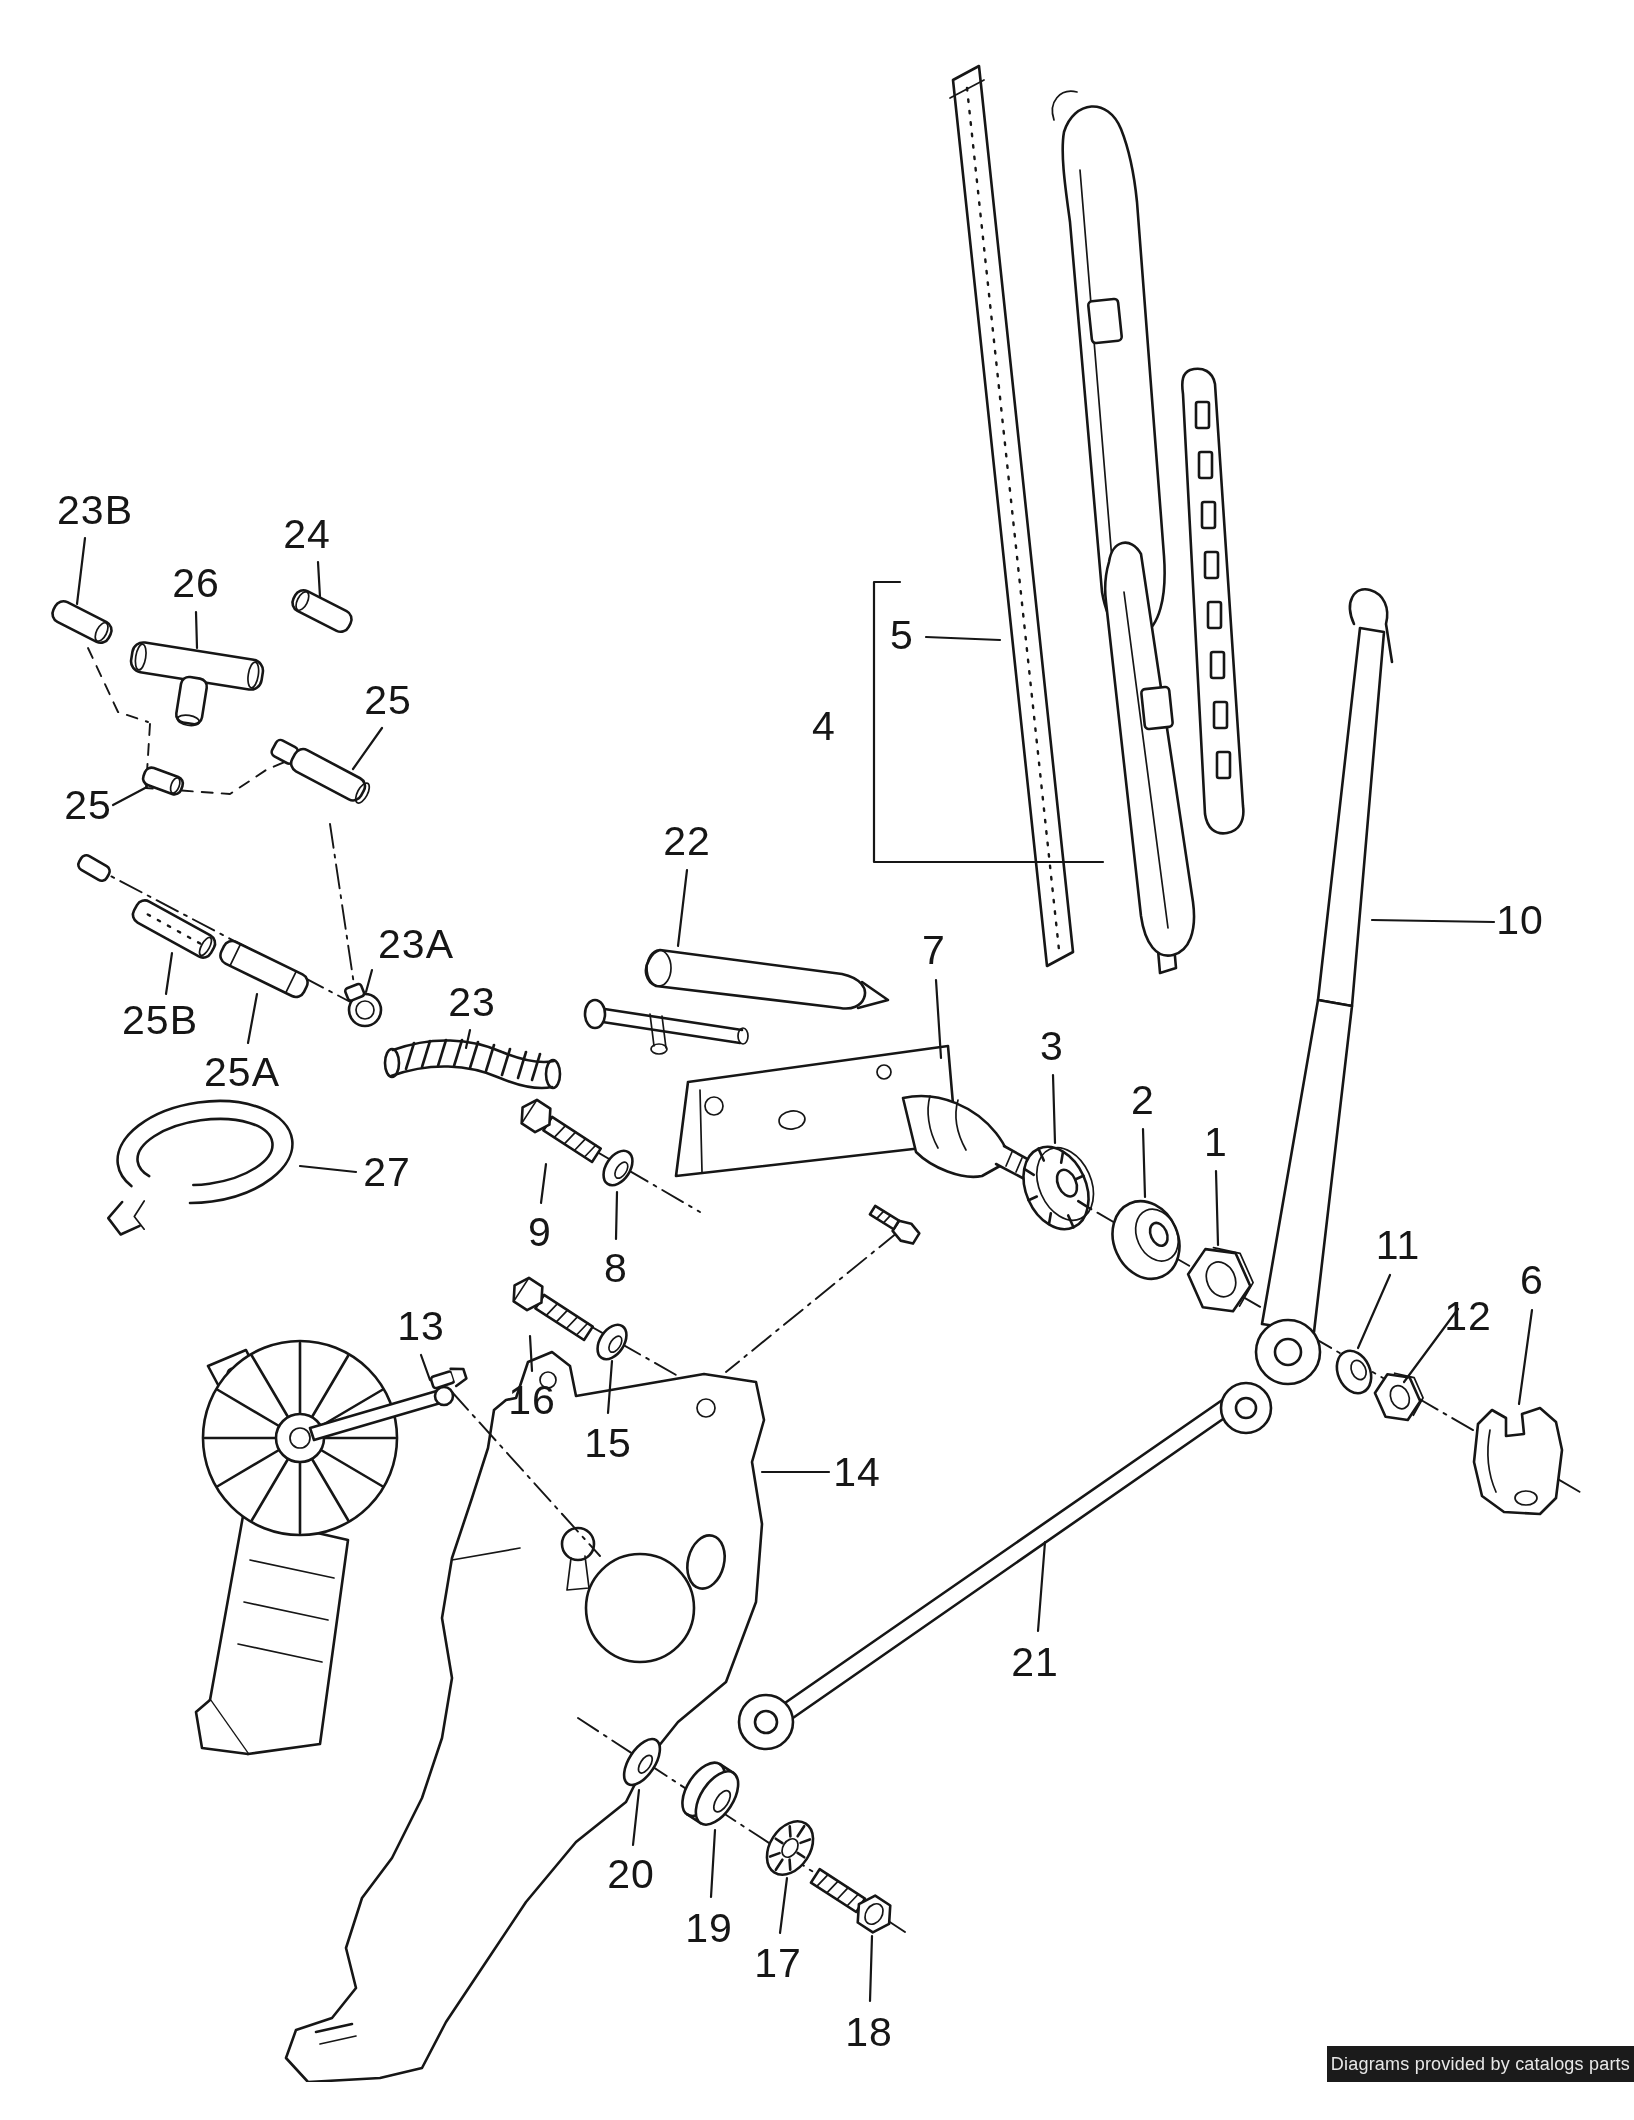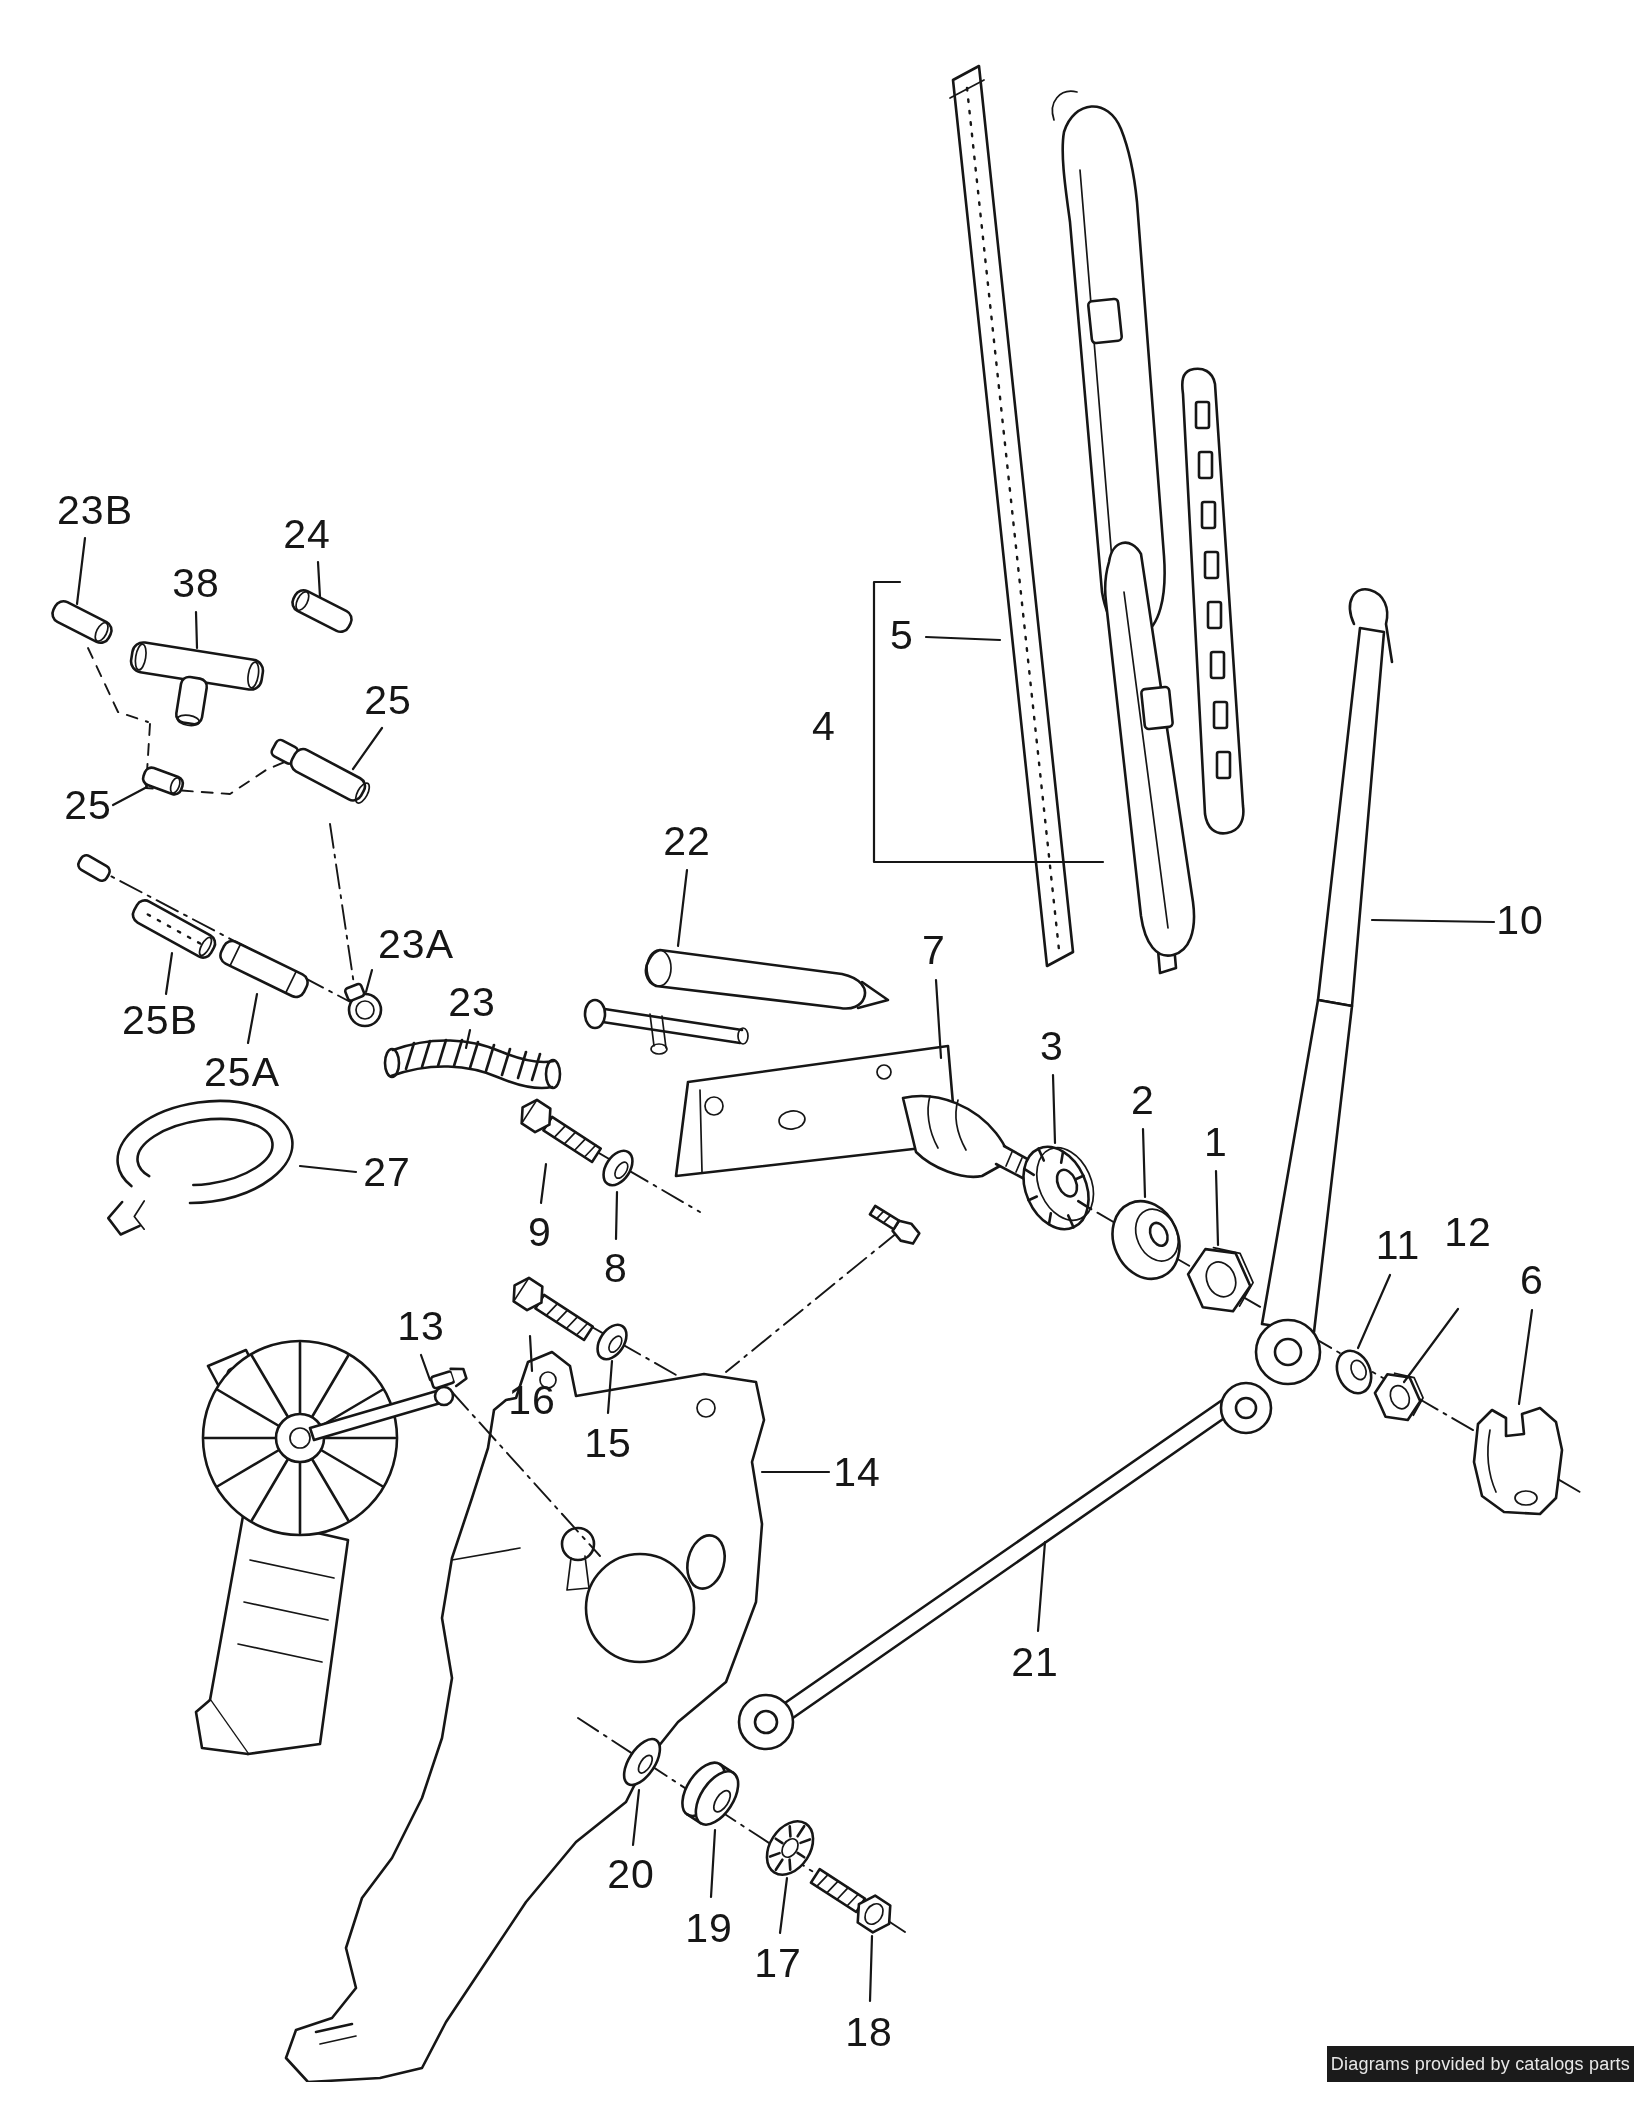--- a/index.html
+++ b/index.html
@@ -387,41 +387,41 @@
         <polyline points="1038,1631 1045,1542"></polyline>
         <polyline points="633,1845 639,1790"></polyline>
         <polyline points="711,1897 715,1830"></polyline>
         <polyline points="780,1933 787,1878"></polyline>
         <polyline points="870,2001 872,1936"></polyline>
       </g>
 </svg>
 
 <div style="position:absolute;left:0;top:0;width:100%;height:100%;">
       <div class="callout" style="left: 95px; top: 510px;">23B</div>
-      <div class="callout" style="left: 196px; top: 583px;">38</div>
+      <div class="callout" style="left: 196px; top: 583px;">26</div>
       <div class="callout" style="left: 307px; top: 534px; text-align: right;">24</div>
       <div class="callout" style="left: 388px; top: 700px;">25</div>
       <div class="callout" style="left: 88px; top: 805px;">25</div>
       <div class="callout" style="left: 687px; top: 841px;">22</div>
       <div class="callout" style="left: 902px; top: 635px;">5</div>
       <div class="callout" style="left: 824px; top: 726px;">4</div>
       <div class="callout" style="left: 934px; top: 950px;">7</div>
       <div class="callout" style="left: 1520px; top: 920px;">10</div>
       <div class="callout" style="left: 382px; top: 944px; margin-left: 34px;">23A</div>
       <div class="callout" style="left: 472px; top: 1002px;">23</div>
       <div class="callout" style="left: 160px; top: 1020px; text-align: center;">25B</div>
       <div class="callout" style="left: 242px; top: 1072px;">25A</div>
       <div class="callout" style="left: 387px; top: 1172px;">27</div>
       <div class="callout" style="left: 540px; top: 1232px;">9</div>
       <div class="callout" style="left: 616px; top: 1268px;">8</div>
       <div class="callout" style="left: 1052px; top: 1046px;">3</div>
       <div class="callout" style="left: 1143px; top: 1100px;">2</div>
       <div class="callout" style="left: 1216px; top: 1142px;">1</div>
       <div class="callout" style="left: 1398px; top: 1245px;">11</div>
-      <div class="callout" style="left: 1468px; top: 1232px; text-align: right;">12</div>
+      <div class="callout" style="left: 1468px; top: 1316px; text-align: right;">12</div>
       <div class="callout" style="left: 1532px; top: 1280px;">6</div>
       <div class="callout" style="left: 421px; top: 1326px;">13</div>
       <div class="callout" style="left: 532px; top: 1400px;">16</div>
       <div class="callout" style="left: 608px; top: 1443px;">15</div>
       <div class="callout" style="left: 857px; top: 1472px;">14</div>
       <div class="callout" style="left: 1035px; top: 1662px;">21</div>
       <div class="callout" style="left: 631px; top: 1874px;">20</div>
       <div class="callout" style="left: 709px; top: 1928px;">19</div>
       <div class="callout" style="left: 778px; top: 1963px;">17</div>
       <div class="callout" style="left: 869px; top: 2032px;">18</div>

